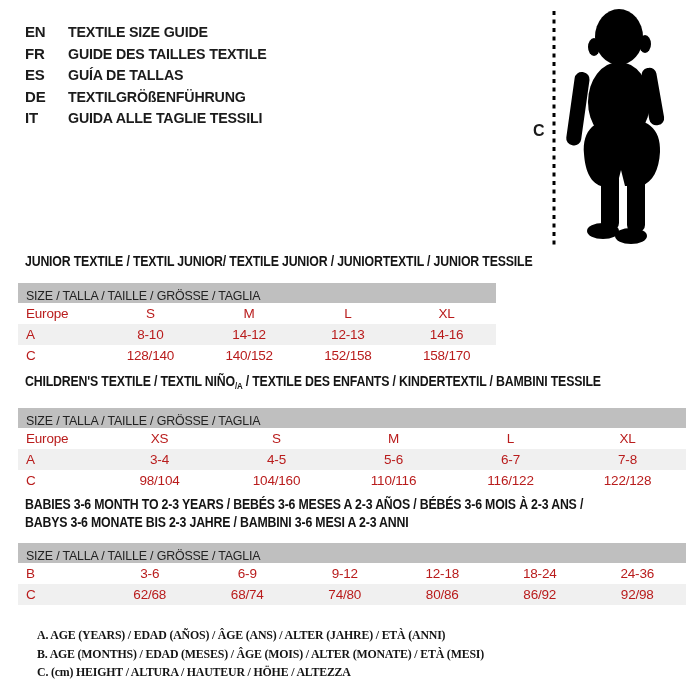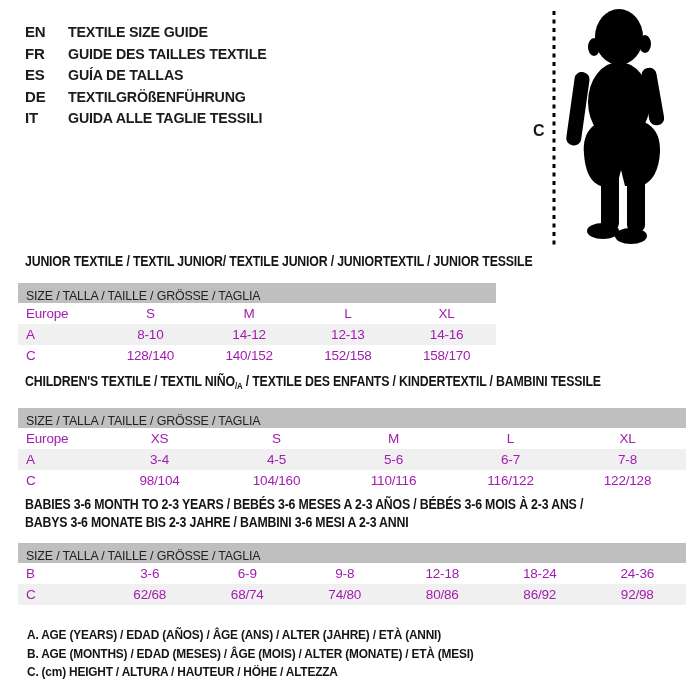--- a/index.html
+++ b/index.html
@@ -19,25 +19,25 @@
   .fig-baby{position:absolute;left:561px;top:4px;}
   
   .sec-title{position:absolute;left:25px;font-size:14px;font-weight:700;letter-spacing:-0.2px;
     white-space:nowrap;transform:scaleX(0.88);transform-origin:0 50%;color:#141414;}
   .sec-title .subA{font-size:9px;vertical-align:-3px;}
   
   .tbl{position:absolute;}
   .bar{height:20px;display:flex;align-items:flex-end;padding-left:8px;}
   .bar span{font-size:13.5px;font-weight:400;letter-spacing:-0.2px;white-space:nowrap;
     transform:scaleX(0.92);transform-origin:0 50%;color:#222;}
-  .trow{height:21px;display:flex;align-items:center;font-size:13.5px;font-weight:400;color:#a21caf;}
+  .trow{height:21px;display:flex;align-items:center;font-size:13.5px;font-weight:400;color:#b91c1c;}
   .trow .lab{width:75px;padding-left:8px;letter-spacing:-0.2px;}
   .trow .cell{flex:1;text-align:center;letter-spacing:-0.2px;}
   
-  .footnotes{position:absolute;left:27px;top:628px;}
+  .footnotes{position:absolute;left:37px;top:628px;font-family:Liberation Serif, serif;}
   .fn{height:18.5px;font-size:12.5px;font-weight:700;letter-spacing:-0.2px;white-space:nowrap;
     transform:scaleX(0.95);transform-origin:0 50%;color:#141414;}
 </style>
 </head>
 <body>
 
 <div class="canvas">
 
   <div class="lang-block">
     <div class="lang-row">
@@ -146,21 +146,21 @@
   <div class="sec-title" style="top:496px">BABIES 3-6 MONTH TO 2-3 YEARS / BEBÉS 3-6 MESES A 2-3 AÑOS / BÉBÉS 3-6 MOIS À 2-3 ANS /</div>
   <div class="sec-title" style="top:514px">BABYS 3-6 MONATE BIS 2-3 JAHRE / BAMBINI 3-6 MESI A 2-3 ANNI</div>
   <div class="tbl" style="left:18px;top:543px;width:668px">
     <div class="bar" style="background:#bfbfbf">
       <span>SIZE / TALLA / TAILLE / GRÖSSE / TAGLIA</span>
     </div>
     <div class="trow">
       <span class="lab">B</span>
       <span class="cell">3-6</span>
       <span class="cell">6-9</span>
-      <span class="cell">9-8</span>
+      <span class="cell">9-12</span>
       <span class="cell">12-18</span>
       <span class="cell">18-24</span>
       <span class="cell">24-36</span>
     </div>
     <div class="trow" style="background:#f0f0f0">
       <span class="lab">C</span>
       <span class="cell">62/68</span>
       <span class="cell">68/74</span>
       <span class="cell">74/80</span>
       <span class="cell">80/86</span>

